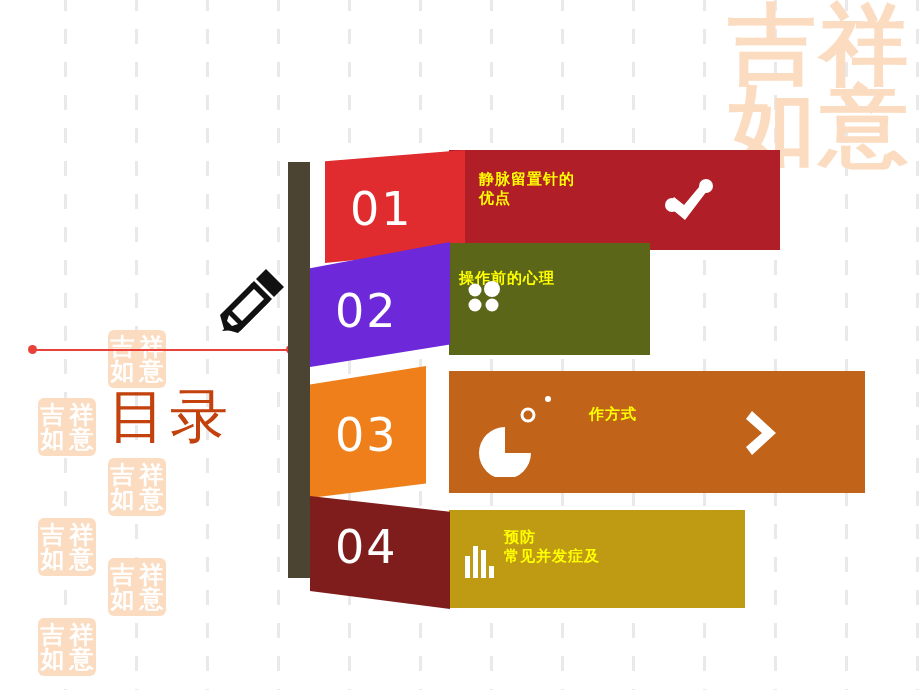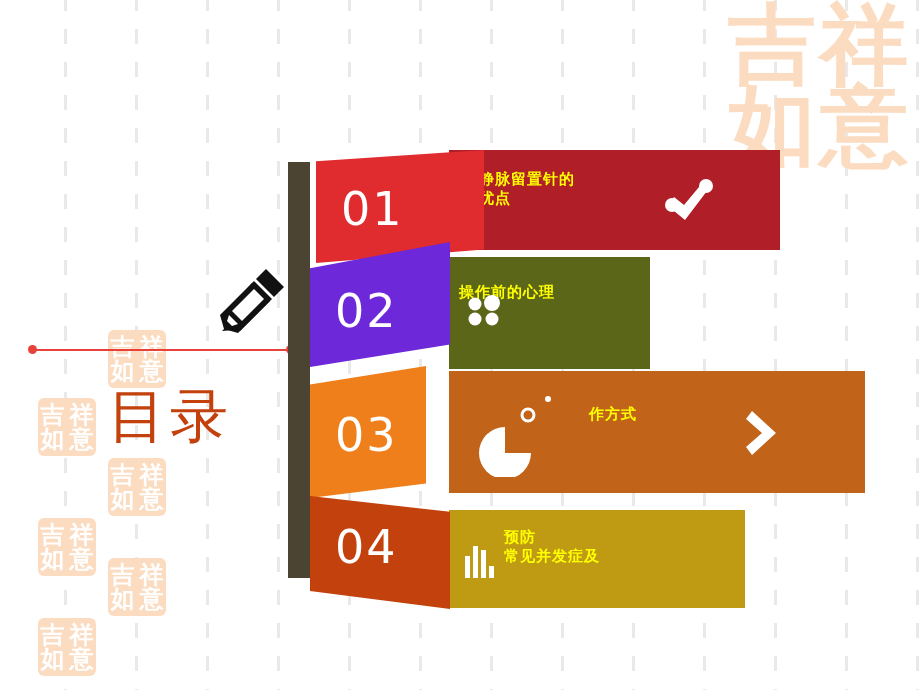--- a/index.html
+++ b/index.html
@@ -212,28 +212,28 @@
 
       <div class="ic" style="left:213px;top:25px;">
         <svg width="56" height="56" viewBox="0 0 56 56">
           <path d="M6 31 L12 22 L22 30 L42 6 L48 12 L23 45 Z" fill="#ffffff"></path>
           <circle cx="10" cy="30" r="7" fill="#ffffff"></circle>
           <circle cx="44" cy="11" r="7" fill="#ffffff"></circle>
         </svg>
       </div>
     </div>
 
-    <div class="panel-light" style="left:316px;top:150px;width:168px;height:113px;background:#e02b2f;
+    <div class="panel-light" style="left:325px;top:150px;width:140px;height:113px;background:#e02b2f;
                 clip-path:polygon(0% 10%, 100% 0%, 100% 88%, 0% 100%);">
       <div class="num" style="left:25px;top:32px;">01</div>
     </div>
   </div>
 
   <div class="row">
-    <div class="panel-dark" style="left:449px;top:257px;width:201px;height:112px;background:#5c6618;">
+    <div class="panel-dark" style="left:449px;top:243px;width:201px;height:112px;background:#5c6618;">
       <div class="label" style="left:10px;top:26px;width:180px;">
         <div>操作前的心理</div>
       </div>
       <div class="ic" style="left:18px;top:38px;">
         <svg width="36" height="32" viewBox="0 0 36 32">
           <circle cx="8" cy="9" r="6.5" fill="#ffffff"></circle>
           <circle cx="25" cy="8" r="8" fill="#ffffff"></circle>
           <circle cx="8" cy="24" r="6.5" fill="#ffffff"></circle>
           <circle cx="25" cy="24" r="6.5" fill="#ffffff"></circle>
         </svg>
@@ -278,19 +278,19 @@
       </div>
       <div class="ic" style="left:12px;top:28px;">
         <svg width="40" height="44" viewBox="0 0 40 44">
           <rect x="4" y="18" width="5" height="22" fill="#ffffff"></rect>
           <rect x="12" y="8" width="5" height="32" fill="#ffffff"></rect>
           <rect x="20" y="12" width="5" height="28" fill="#ffffff"></rect>
           <rect x="28" y="28" width="5" height="12" fill="#ffffff"></rect>
         </svg>
       </div>
     </div>
-    <div class="panel-light" style="left:310px;top:496px;width:140px;height:113px;background:#c2410c;
+    <div class="panel-light" style="left:310px;top:496px;width:140px;height:113px;background:#7f1d1d;
                 clip-path:polygon(0% 0%, 100% 14%, 100% 100%, 0% 84%);">
       <div class="num" style="left:25px;top:24px;">04</div>
     </div>
   </div>
 
 </div>
 
 </body></html>

